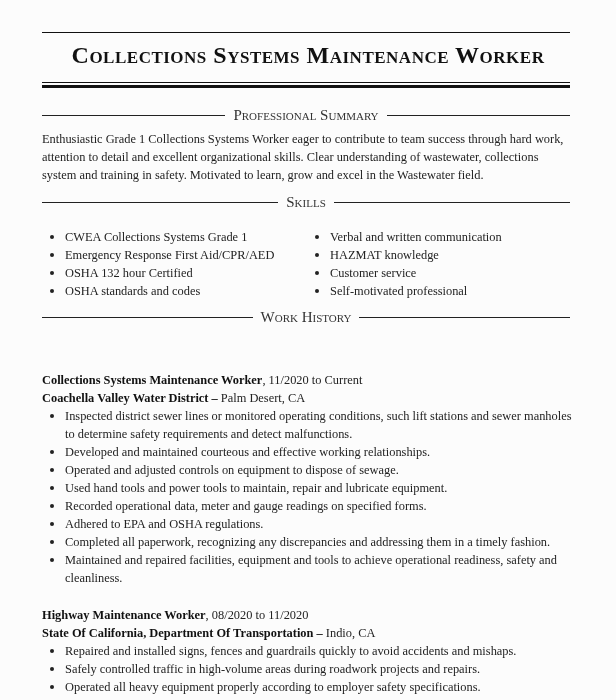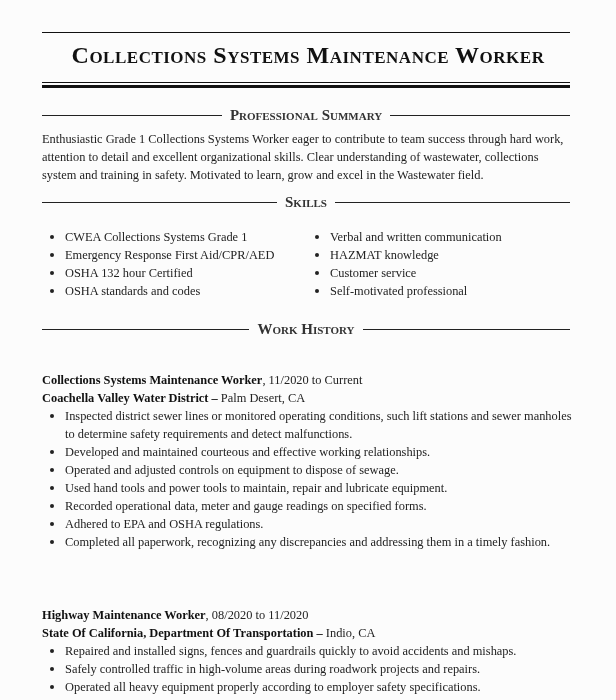--- a/index.html
+++ b/index.html
@@ -19,21 +19,20 @@
       font-variant: small-caps; letter-spacing: 0.5px; color: #111;
     }
     .section-head {
       position: absolute; left: 42px; width: 528px; height: 18px;
       display: flex; align-items: center;
     }
     .section-head .line { flex: 1; border-top: 1px solid #222; height: 0; }
     .section-head .title {
       padding: 0 8px; font-size: 15px; font-variant: small-caps; color: #333;
       white-space: nowrap;
-      font-weight: bold;
     }
     .summary {
       position: absolute; left: 42px; width: 530px; top: 130px;
       font-size: 12.4px; line-height: 18px; color: #222;
     }
     .skills {
       position: absolute; left: 42px; width: 530px; top: 228px;
       display: flex;
     }
     .skills ul { margin: 0; padding: 0 0 0 23px; list-style: none; width: 265px; }
@@ -78,41 +77,42 @@
       <li>OSHA standards and codes</li>
     </ul>
     <ul>
       <li>Verbal and written communication</li>
       <li>HAZMAT knowledge</li>
       <li>Customer service</li>
       <li>Self-motivated professional</li>
     </ul>
   </div>
 
-  <div class="section-head" style="top:320px;">
+  <div class="section-head" style="top:308px;">
     <div class="line"></div>
     <div class="title">Work History</div>
     <div class="line"></div>
   </div>
 
   <div class="job" style="top:343px;margin-top:28px;">
     <div class="line1">
       <b>Collections Systems Maintenance Worker</b><span>, 11/2020 to Current</span>
     </div>
     <div class="line2">
       <b>Coachella Valley Water District –</b><span> Palm Desert, CA</span>
     </div>
     <ul>
       <li>Inspected district sewer lines or monitored operating conditions, such lift stations and sewer manholes to determine safety requirements and detect malfunctions.</li>
       <li>Developed and maintained courteous and effective working relationships.</li>
       <li>Operated and adjusted controls on equipment to dispose of sewage.</li>
       <li>Used hand tools and power tools to maintain, repair and lubricate equipment.</li>
       <li>Recorded operational data, meter and gauge readings on specified forms.</li>
       <li>Adhered to EPA and OSHA regulations.</li>
       <li>Completed all paperwork, recognizing any discrepancies and addressing them in a timely fashion.</li>
+      <li>Maintained and repaired facilities, equipment and tools to achieve operational readiness, safety and cleanliness.</li>
     </ul>
   </div>
 
   <div class="job" style="top:606px;">
     <div class="line1">
       <b>Highway Maintenance Worker</b><span>, 08/2020 to 11/2020</span>
     </div>
     <div class="line2">
       <b>State Of California, Department Of Transportation –</b><span> Indio, CA</span>
     </div>

